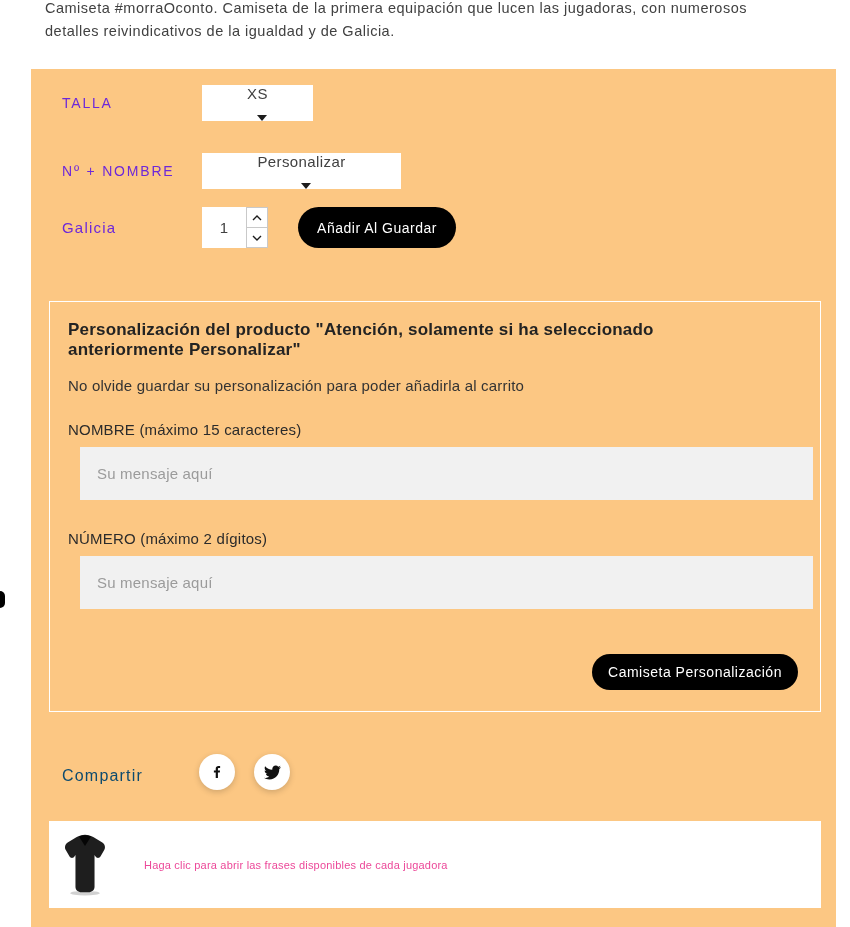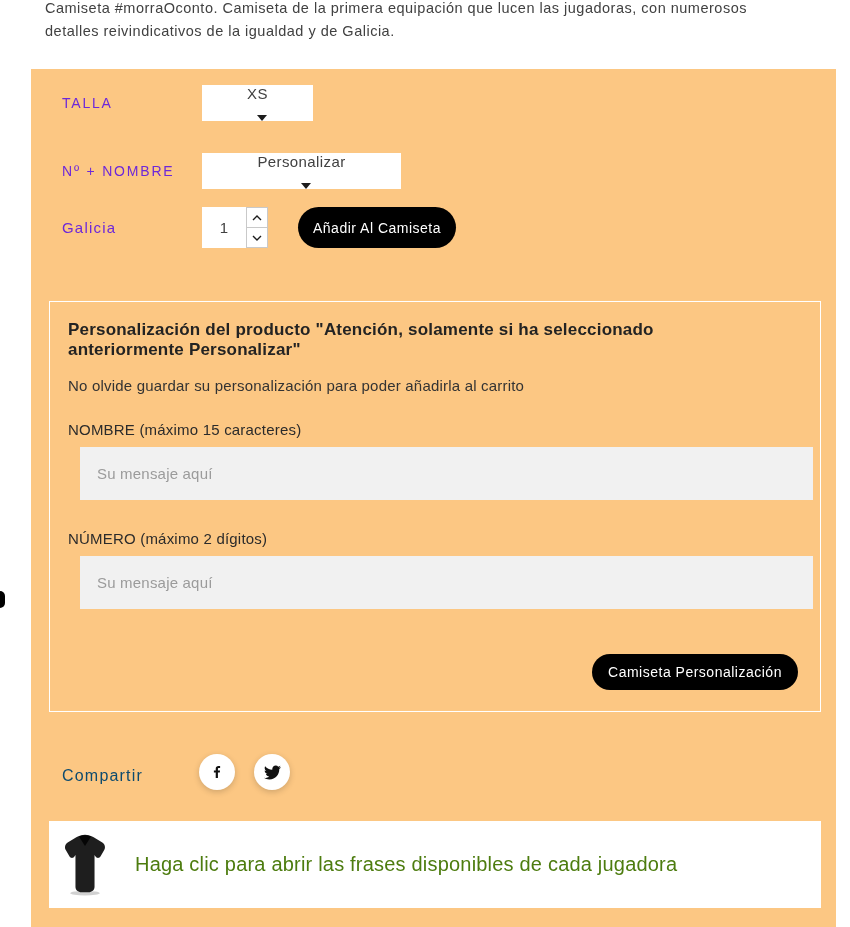--- a/index.html
+++ b/index.html
@@ -92,21 +92,21 @@
     box-shadow:0 2px 6px rgba(0,0,0,.18);
   }
   .social-btn svg{display:block;}
 
   .phrases-banner{
     left:49px;top:821px;width:772px;height:87px;background:#fff;
     display:flex;align-items:center;cursor:pointer;
   }
   .shirt-wrap{margin-left:10px;width:52px;height:68px;flex:0 0 auto;}
   .phrases-text{
-    margin-left:24px;font-size:20px;color:#4d7c0f;letter-spacing:.2px;
+    margin-left:33px;font-size:11px;color:#ec4899;letter-spacing:.2px;
   }
 
   .left-tab{
     left:0;top:591px;width:5px;height:17px;background:#000;
     border-radius:0 9px 9px 0;cursor:pointer;
   }
 </style>
 </head>
 <body>
 
@@ -133,21 +133,21 @@
     <svg width="10" height="6" viewBox="0 0 10 6">
       <polyline points="1,5 5,1 9,5" fill="none" stroke="#1d1d1d" stroke-width="1.4"></polyline>
     </svg>
   </button>
   <button class="qty-btn">
     <svg width="10" height="6" viewBox="0 0 10 6">
       <polyline points="1,1 5,5 9,1" fill="none" stroke="#1d1d1d" stroke-width="1.4"></polyline>
     </svg>
   </button>
 </div>
-<button class="abs pill-btn add-cart">Añadir Al Camiseta</button>
+<button class="abs pill-btn add-cart">Añadir Al Guardar</button>
 
 <div class="abs perso-card"></div>
 <h2 class="abs perso-title">Personalización del producto "Atención, solamente si ha seleccionado anteriormente Personalizar"</h2>
 <p class="abs perso-note">No olvide guardar su personalización para poder añadirla al carrito</p>
 
 <div class="abs field-label" style="top:421px;">NOMBRE (máximo 15 caracteres)</div>
 <input class="abs msg-input" style="top: 447px;" type="text" placeholder="Su mensaje aquí">
 
 <div class="abs field-label" style="top:530px;">NÚMERO (máximo 2 dígitos)</div>
 <input class="abs msg-input" style="top: 556px;" type="text" placeholder="Su mensaje aquí">

